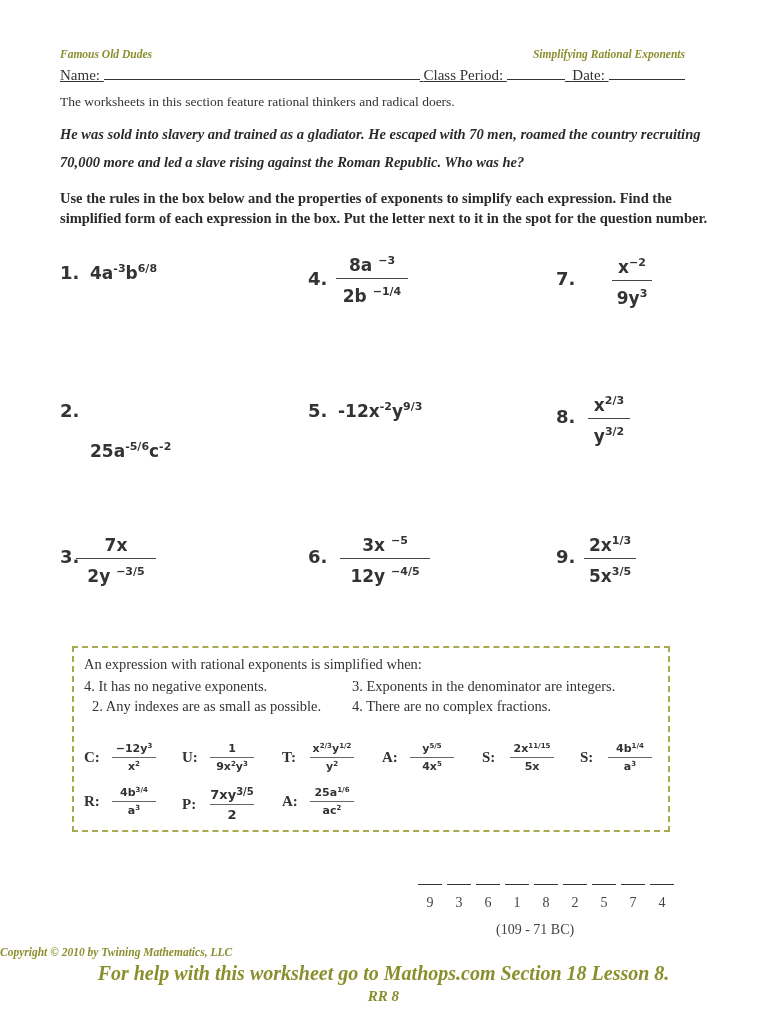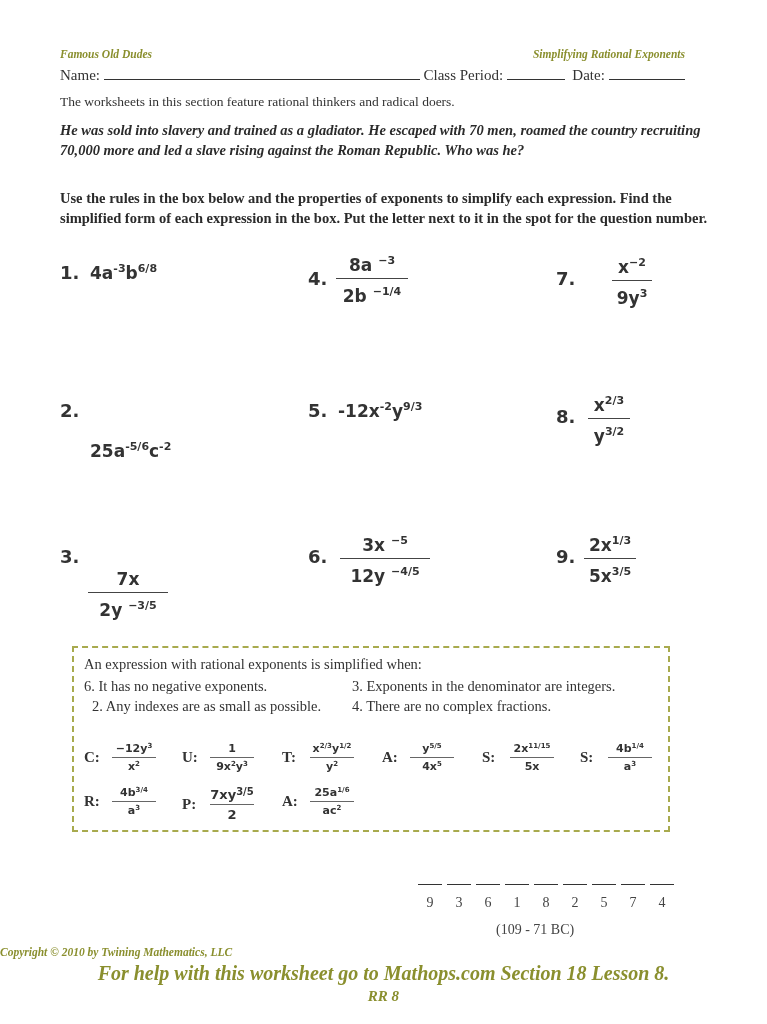--- a/index.html
+++ b/index.html
@@ -2,26 +2,26 @@
 <html><head>
 <meta charset="utf-8">
 <style>
   * { box-sizing: border-box; margin: 0; padding: 0; }
   html, body { width: 767px; height: 1024px; background: #ffffff; overflow: hidden; }
   body { position: relative; font-family: "Liberation Serif", "DejaVu Serif", serif; color: #2b2b2b; }
   .hdr { position: absolute; top: 48px; font-style: italic; font-weight: bold; font-size: 11.5px; color: #8a8f2e; }
   .hdr-left { left: 60px; }
   .hdr-right { right: 82px; }
 
-  .name-line { position: absolute; top: 66px; left: 60px; width: 642px; font-size: 15px; color: #333; white-space: nowrap; }
+  .name-line { position: absolute; top: 66px; left: 60px; width: 642px; font-size: 15px; color: #333; white-space: nowrap; text-decoration: underline; }
   .name-line .blank { display: inline-block; border-bottom: 1px solid #333; height: 14px; vertical-align: baseline; }
 
   .intro { position: absolute; top: 94px; left: 60px; font-size: 13.5px; color: #333; }
 
-  .riddle { position: absolute; top: 120px; left: 60px; width: 650px; font-size: 14.5px; font-style: italic; font-weight: bold; line-height: 20px; color: #2b2b2b; }
+  .riddle { position: absolute; top: 120px; left: 60px; width: 650px; font-size: 14.5px; font-style: italic; font-weight: bold; line-height: 28px; color: #2b2b2b; }
   .instructions { position: absolute; top: 188px; left: 60px; width: 660px; font-size: 14.5px; font-weight: bold; line-height: 20px; color: #2b2b2b; }
 
   .prob { position: absolute; font-family: "DejaVu Sans", "Liberation Sans", sans-serif; font-weight: bold; color: #333; font-size: 17px; }
   .prob .num { position: absolute; left: 0; font-size: 18px; }
   .prob .inline-expr { position: absolute; white-space: nowrap; }
   .prob sup { font-size: 11px; vertical-align: 7px; }
   .frac { position: absolute; display: flex; flex-direction: column; align-items: center; }
   .frac .n, .frac .d { white-space: nowrap; line-height: 22px; }
   .frac .bar { height: 1.2px; background: #444; width: 100%; margin: 2px 0; }
 
@@ -70,21 +70,21 @@
   <span class="inline-expr" style="left:30px; top:0;"><span>4a</span><sup>-3</sup><span>b</span><sup>6/8</sup></span>
 </div>
 
 <div class="prob" style="left:60px; top:400px;">
   <span class="num">2.</span>
   <span class="inline-expr" style="left:30px; top:0;margin-top:40px;"><span>25a</span><sup>-5/6</sup><span>c</span><sup>-2</sup></span>
 </div>
 
 <div class="prob" style="left:60px; top:530px;">
   <span class="num" style="top:16px;">3.</span>
-  <div class="frac" style="left:28px; top:0; width:80px;margin-top:34px;">
+  <div class="frac" style="left:16px; top:0; width:80px;">
     <div class="n"><span>7x</span><sup></sup></div>
     <div class="bar"></div>
     <div class="d"><span>2y</span> <sup>−3/5</sup></div>
   </div>
 </div>
 
 <div class="prob" style="left:308px; top:250px;">
   <span class="num" style="top:18px;">4.</span>
   <div class="frac" style="left:28px; top:0; width:72px;">
     <div class="n"><span>8a</span> <sup>−3</sup></div>
@@ -129,21 +129,21 @@
   <span class="num" style="top:16px;">9.</span>
   <div class="frac" style="left:28px; top:0; width:52px;">
     <div class="n"><span>2x</span><sup>1/3</sup></div>
     <div class="bar"></div>
     <div class="d"><span>5x</span><sup>3/5</sup></div>
   </div>
 </div>
 
 <div class="rules-box"></div>
 <div class="rules-title">An expression with rational exponents is simplified when:</div>
-<div class="rule" style="left:84px; top:678px;">6.  It has no negative exponents.</div>
+<div class="rule" style="left:84px; top:678px;">4.  It has no negative exponents.</div>
 <div class="rule" style="left:92px; top:698px;">2.  Any indexes are as small as possible.</div>
 <div class="rule" style="left:352px; top:678px;">3.  Exponents in the denominator are integers.</div>
 <div class="rule" style="left:352px; top:698px;">4.  There are no complex fractions.</div>
 
 <div class="ans" style="left:84px; top:742px;">
   <span class="letter">C:</span>
   <div class="afrac">
     <div><span>−12y</span><sup>3</sup></div>
     <div class="bar"></div>
     <div><span>x</span><sup>2</sup></div>

